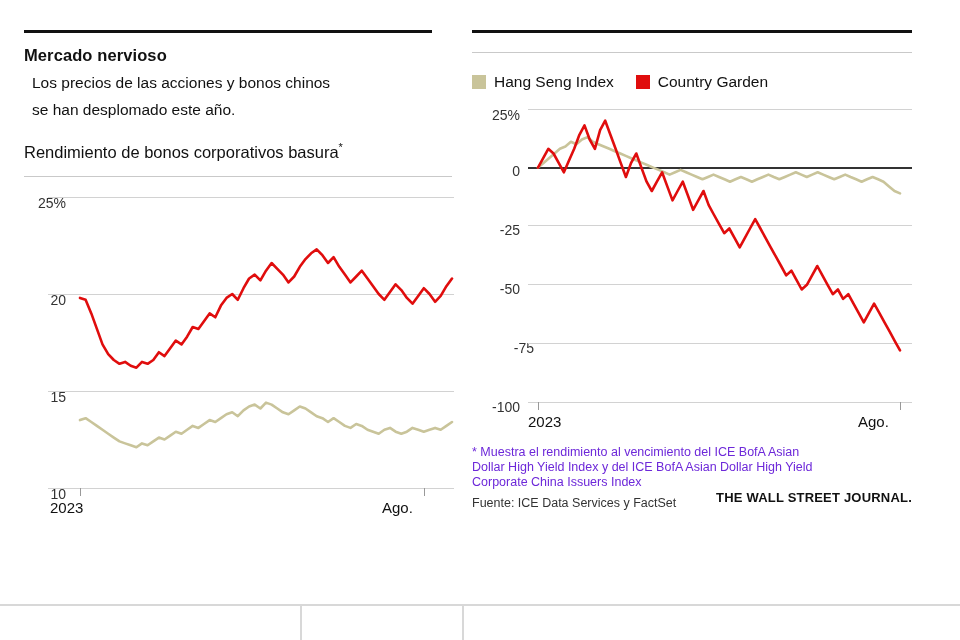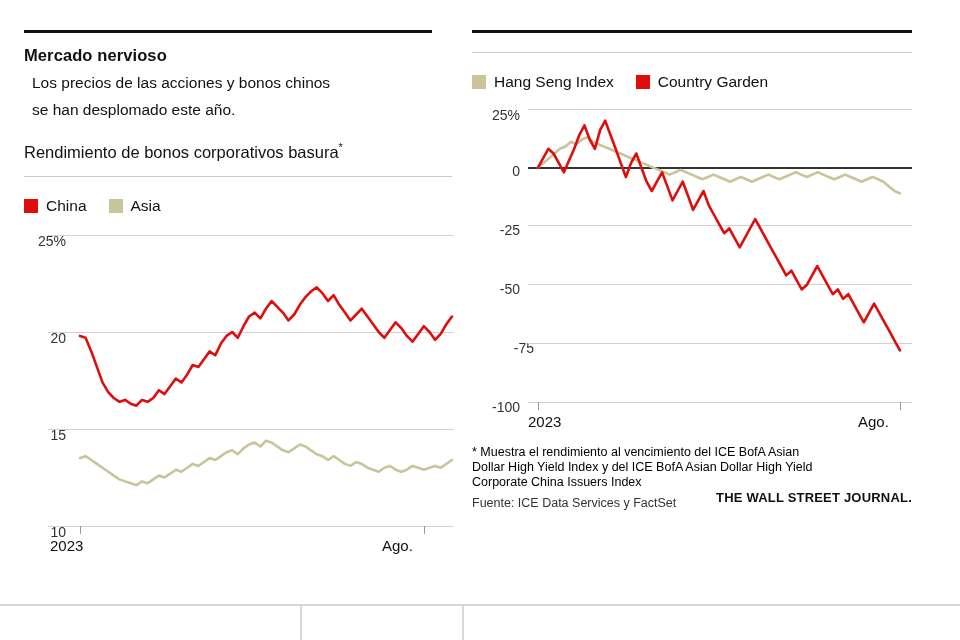--- a/index.html
+++ b/index.html
@@ -35,21 +35,21 @@
   .gridline{position:absolute;left:0;height:1px;background:#d2d2d2;}
   .zeroline{position:absolute;left:0;height:2px;background:#333;}
   .axis-label{position:absolute;font-size:14px;color:#333;text-align:right;margin-top:6px;}
   .x-label{position:absolute;font-size:15px;color:#111;}
   svg{display:block;}
 
   
   .right{position:absolute;left:472px;top:38px;width:440px;}
   .right-title{font-size:16.5px;color:#111;margin:8px 0 0 0;}
 
-  .footnote{font-size:12.5px;line-height:15px;color:#000000;margin:0;}
+  .footnote{font-size:12.5px;line-height:15px;color:#6d28d9;margin:0;}
   .source{font-size:12.5px;color:#333;margin:6px 0 0 0;}
   .wsj{font-size:13px;font-weight:bold;color:#111;letter-spacing:.2px;}
   .foot-row{display:flex;justify-content:space-between;align-items:flex-start;}
 
   .bottom-rule{position:absolute;left:0;top:604px;width:960px;height:2px;background:#d8d8d8;}
   .bottom-tick{position:absolute;top:604px;width:2px;height:36px;background:#d8d8d8;}
 </style>
 </head>
 <body>
 
@@ -63,30 +63,20 @@
     <p class="dek">Los precios de las acciones y bonos chinos</p>
     <p class="dek">se han desplomado este año.</p>
 
     <div class="subhead">
       <span>Rendimiento de bonos corporativos basura</span><span class="star">*</span>
     </div>
 
     <div style="height:14px"></div>
     <div class="hr-thin" style="width:428px"></div>
 
-    <div class="legend">
-      <div class="legend-item">
-        <span class="swatch" style="background:#e00d0d"></span>
-        <span class="legend-label">China</span>
-      </div>
-      <div class="legend-item">
-        <span class="swatch" style="background:#c9c49a"></span>
-        <span class="legend-label">Asia</span>
-      </div>
-    </div>
 
     <div class="chartbox" style="margin-top:12px;width:430px;height:340px;">
 
       <div class="axis-label" style="left:0px;top:0px;width:42px;">25%</div>
       <div class="axis-label" style="left:0px;top:97px;width:42px;">20</div>
       <div class="axis-label" style="left:0px;top:194px;width:42px;">15</div>
       <div class="axis-label" style="left:0px;top:291px;width:42px;">10</div>
 
       <div class="gridline" style="left:24px;top:8px;width:406px;"></div>
       <div class="gridline" style="left:24px;top:105px;width:406px;"></div>

